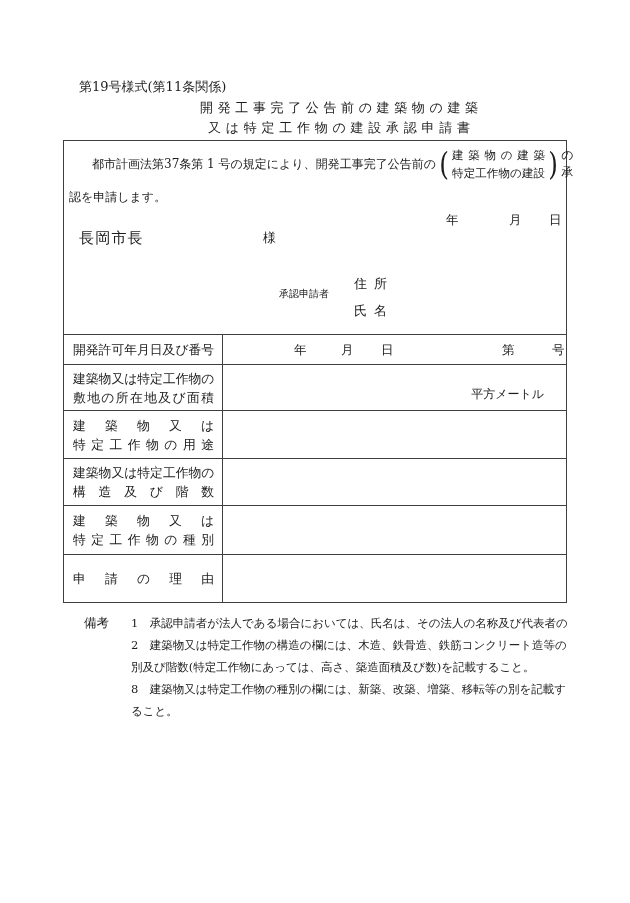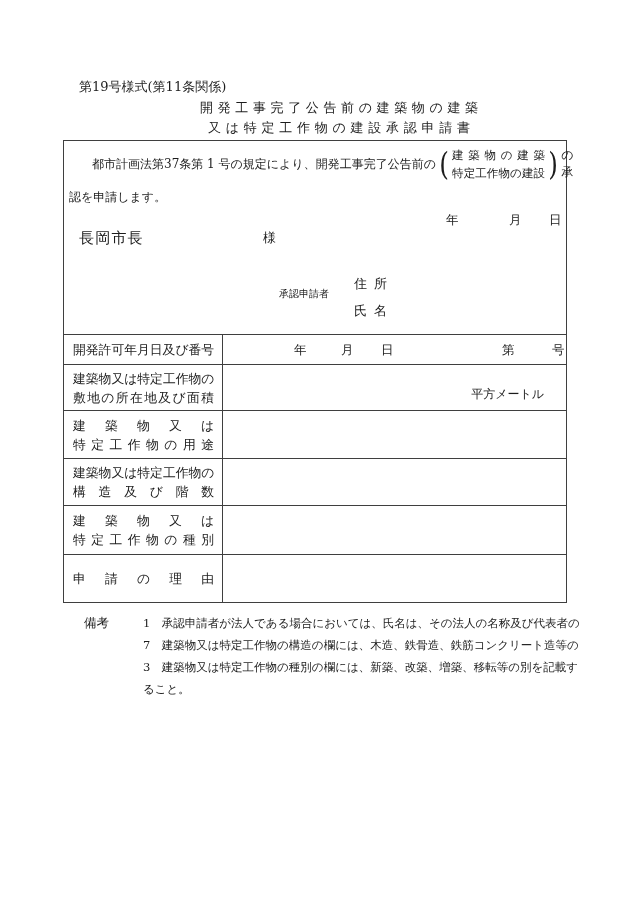--- a/index.html
+++ b/index.html
@@ -54,21 +54,21 @@
   }
   .t-value{flex:1;position:relative;}
   .t-value .cell-abs{position:absolute;top:50%;transform:translateY(-50%);font-size:12.5px;}
   .v-year{left:71px;} .v-month{left:118px;} .v-day{left:158px;}
   .v-no-prefix{left:279px;} .v-no-suffix{left:329px;}
   .unit{position:absolute;right:22px;top:21px;font-size:12px;text-align:right;}
 
   .notes{position:absolute;left:84px;top:612px;right:50px;display:flex;gap:22px;}
   .notes-label{font-size:12.5px;line-height:22px;white-space:pre;}
   .notes-list{flex:1;}
-  .note-line{font-size:11.5px;line-height:22px;white-space:pre;margin-left:12px;}
+  .note-line{font-size:11.5px;line-height:22px;white-space:pre;}
 </style>
 </head>
 <body>
 
 <div class="form-number">第19号様式(第11条関係)</div>
 
 <div class="title-line1 jc">
     <span>開</span>
     <span>発</span>
     <span>工</span>
@@ -305,20 +305,21 @@
   </div>
 </div>
 
 <div class="notes">
   <div class="notes-label">備考</div>
   <div class="notes-list">
     <div class="note">
       <div class="note-line">1　承認申請者が法人である場合においては、氏名は、その法人の名称及び代表者の</div>
     </div>
     <div class="note">
-      <div class="note-line">7　建築物又は特定工作物の構造の欄には、木造、鉄骨造、鉄筋コンクリート造等の</div>
+      <div class="note-line">2　建築物又は特定工作物の構造の欄には、木造、鉄骨造、鉄筋コンクリート造等の</div>
+      <div class="note-line">別及び階数(特定工作物にあっては、高さ、築造面積及び数)を記載すること。</div>
     </div>
     <div class="note">
-      <div class="note-line">3　建築物又は特定工作物の種別の欄には、新築、改築、増築、移転等の別を記載す</div>
+      <div class="note-line">8　建築物又は特定工作物の種別の欄には、新築、改築、増築、移転等の別を記載す</div>
       <div class="note-line">ること。</div>
     </div>
   </div>
 </div>
 
 </body></html>

